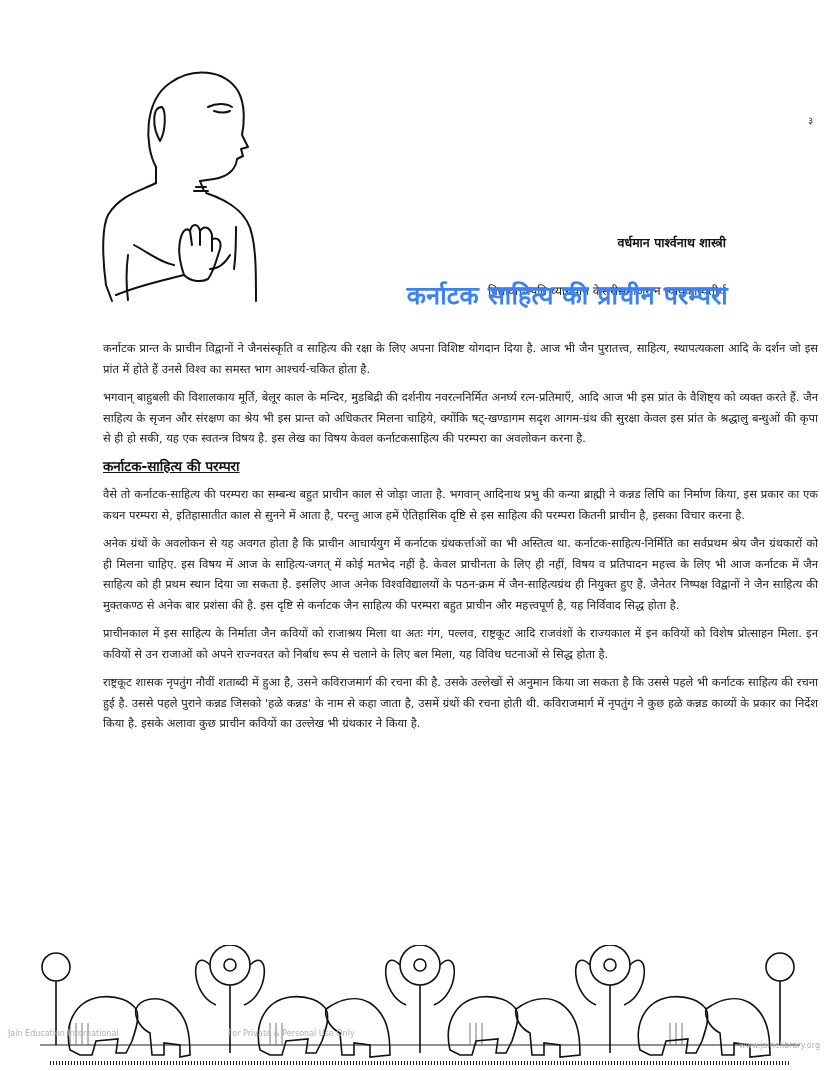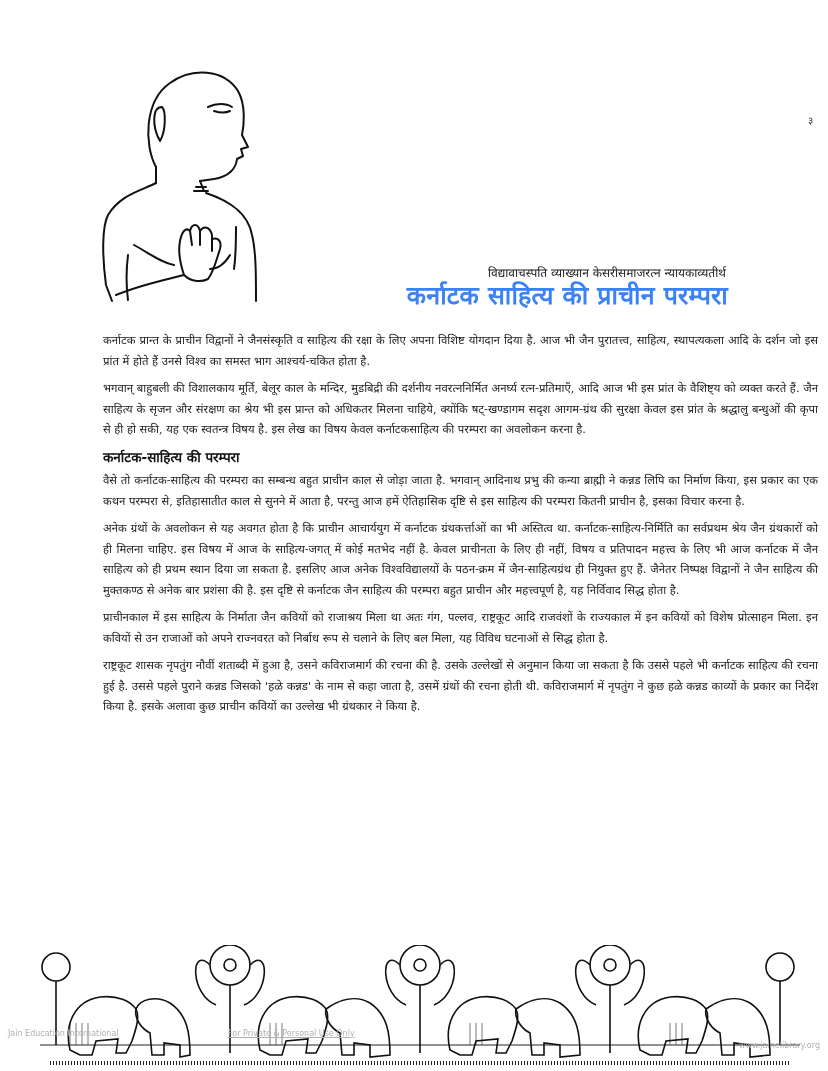--- a/index.html
+++ b/index.html
@@ -17,32 +17,32 @@
     .author-titles { font-size: 12px; line-height: 18px; color: #222; margin-top: 30px; }
     .article-title {
       position: absolute; right: 100px; top: 260px;
       font-family: "DejaVu Sans", sans-serif; font-size: 25px; font-weight: 600;
       letter-spacing: 0.2px; color: #3b82f6; white-space: nowrap;
     }
     .body-text {
       position: absolute; left: 103px; top: 330px; width: 715px;
       font-size: 11.4px; line-height: 20.5px; color: #1e1e1e;
     }
-    .para { margin: 0 0 7px 0; text-align: justify; }
+    .para { margin: 8px 0 7px 0; text-align: justify; }
     .section-heading {
       font-family: "DejaVu Sans", sans-serif; font-size: 13.5px; font-weight: bold;
-      margin: 6px 0 3px 0; color: #111;
+      margin: 6px 0 3px 0; color: #111; text-decoration: underline;
     }
     .border-art { position: absolute; left: 40px; top: 945px; width: 760px; height: 126px; }
     .footer-left, .footer-mid, .footer-right {
       position: absolute; top: 1029px; font-family: "DejaVu Sans", sans-serif;
       font-size: 8px; color: #b0b0b0;
     }
     .footer-left { left: 8px; }
-    .footer-mid { left: 228px; text-decoration: underline; }
+    .footer-mid { left: 228px; }
     .footer-right { right: 8px; margin-top: 12px; }
   </style>
 </head>
 <body>
 
 <div class="page-marker">३</div>
 
 <div class="illustration">
   <svg width="240" height="250" viewBox="0 0 240 250" fill="none" stroke="#111" stroke-width="2" stroke-linecap="round" stroke-linejoin="round">
 
@@ -68,20 +68,21 @@
 
     <path d="M84 220 C80 208 78 196 80 186 C82 176 86 172 90 176 L92 190"></path>
     <path d="M90 176 C92 168 98 168 100 176 L100 190"></path>
     <path d="M100 176 C104 170 110 172 112 180 L112 196"></path>
     <path d="M112 184 C118 182 122 186 120 194 C116 206 114 216 108 224 C100 228 90 226 84 220"></path>
     <path d="M136 172 C136 186 136 200 134 214"></path>
   </svg>
 </div>
 
 <div class="author-block">
+  <div class="author-name">वर्धमान पार्श्वनाथ शास्त्री</div>
   <div class="author-titles">विद्यावाचस्पति व्याख्यान केसरीसमाजरत्न न्यायकाव्यतीर्थ</div>
 </div>
 
 <h1 class="article-title">कर्नाटक साहित्य की प्राचीन परम्परा</h1>
 
 <div class="body-text">
   <p class="para">कर्नाटक प्रान्त के प्राचीन विद्वानों ने जैनसंस्कृति व साहित्य की रक्षा के लिए अपना विशिष्ट योगदान दिया है. आज भी जैन पुरातत्त्व, साहित्य, स्थापत्यकला आदि के दर्शन जो इस प्रांत में होते हैं उनसे विश्व का समस्त भाग आश्चर्य-चकित होता है.</p>
   <p class="para">भगवान् बाहुबली की विशालकाय मूर्ति, बेलूर काल के मन्दिर, मुडबिद्री की दर्शनीय नवरत्ननिर्मित अनर्घ्य रत्न-प्रतिमाएँ, आदि आज भी इस प्रांत के वैशिष्ट्य को व्यक्त करते हैं. जैन साहित्य के सृजन और संरक्षण का श्रेय भी इस प्रान्त को अधिकतर मिलना चाहिये, क्योंकि षट्-खण्डागम सदृश आगम-ग्रंथ की सुरक्षा केवल इस प्रांत के श्रद्धालु बन्धुओं की कृपा से ही हो सकी, यह एक स्वतन्त्र विषय है. इस लेख का विषय केवल कर्नाटकसाहित्य की परम्परा का अवलोकन करना है.</p>
   <div class="section-heading">कर्नाटक-साहित्य की परम्परा</div>
   <p class="para">वैसे तो कर्नाटक-साहित्य की परम्परा का सम्बन्ध बहुत प्राचीन काल से जोड़ा जाता है. भगवान् आदिनाथ प्रभु की कन्या ब्राह्मी ने कन्नड लिपि का निर्माण किया, इस प्रकार का एक कथन परम्परा से, इतिहासातीत काल से सुनने में आता है, परन्तु आज हमें ऐतिहासिक दृष्टि से इस साहित्य की परम्परा कितनी प्राचीन है, इसका विचार करना है.</p>

